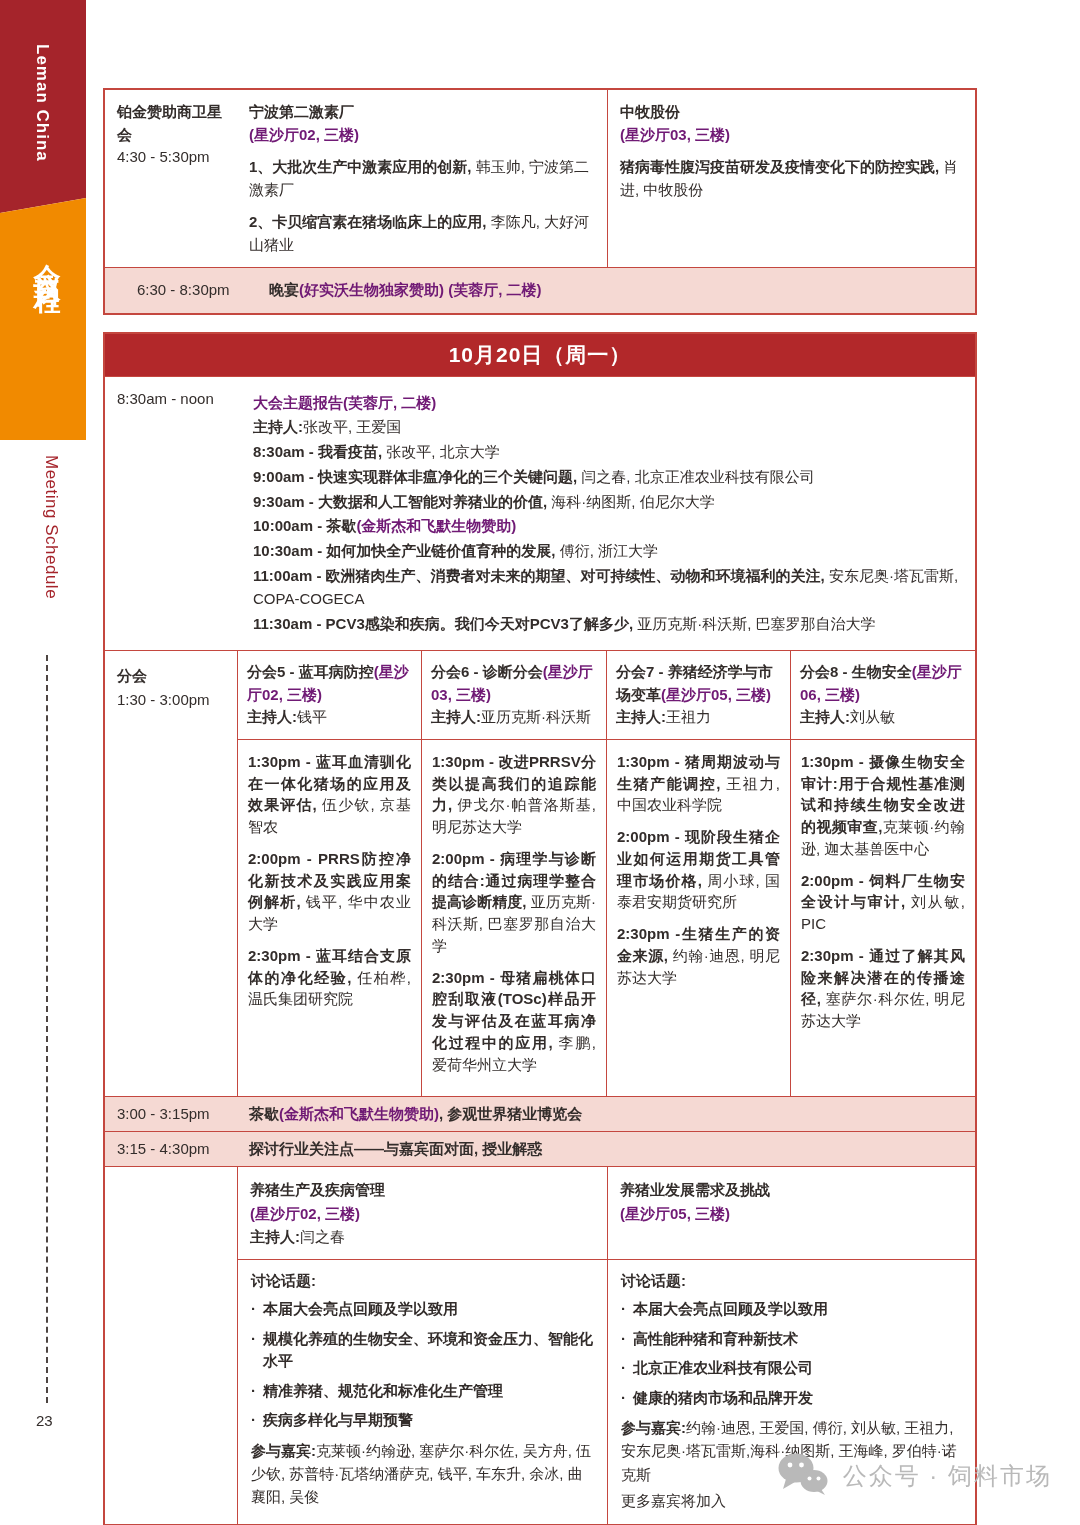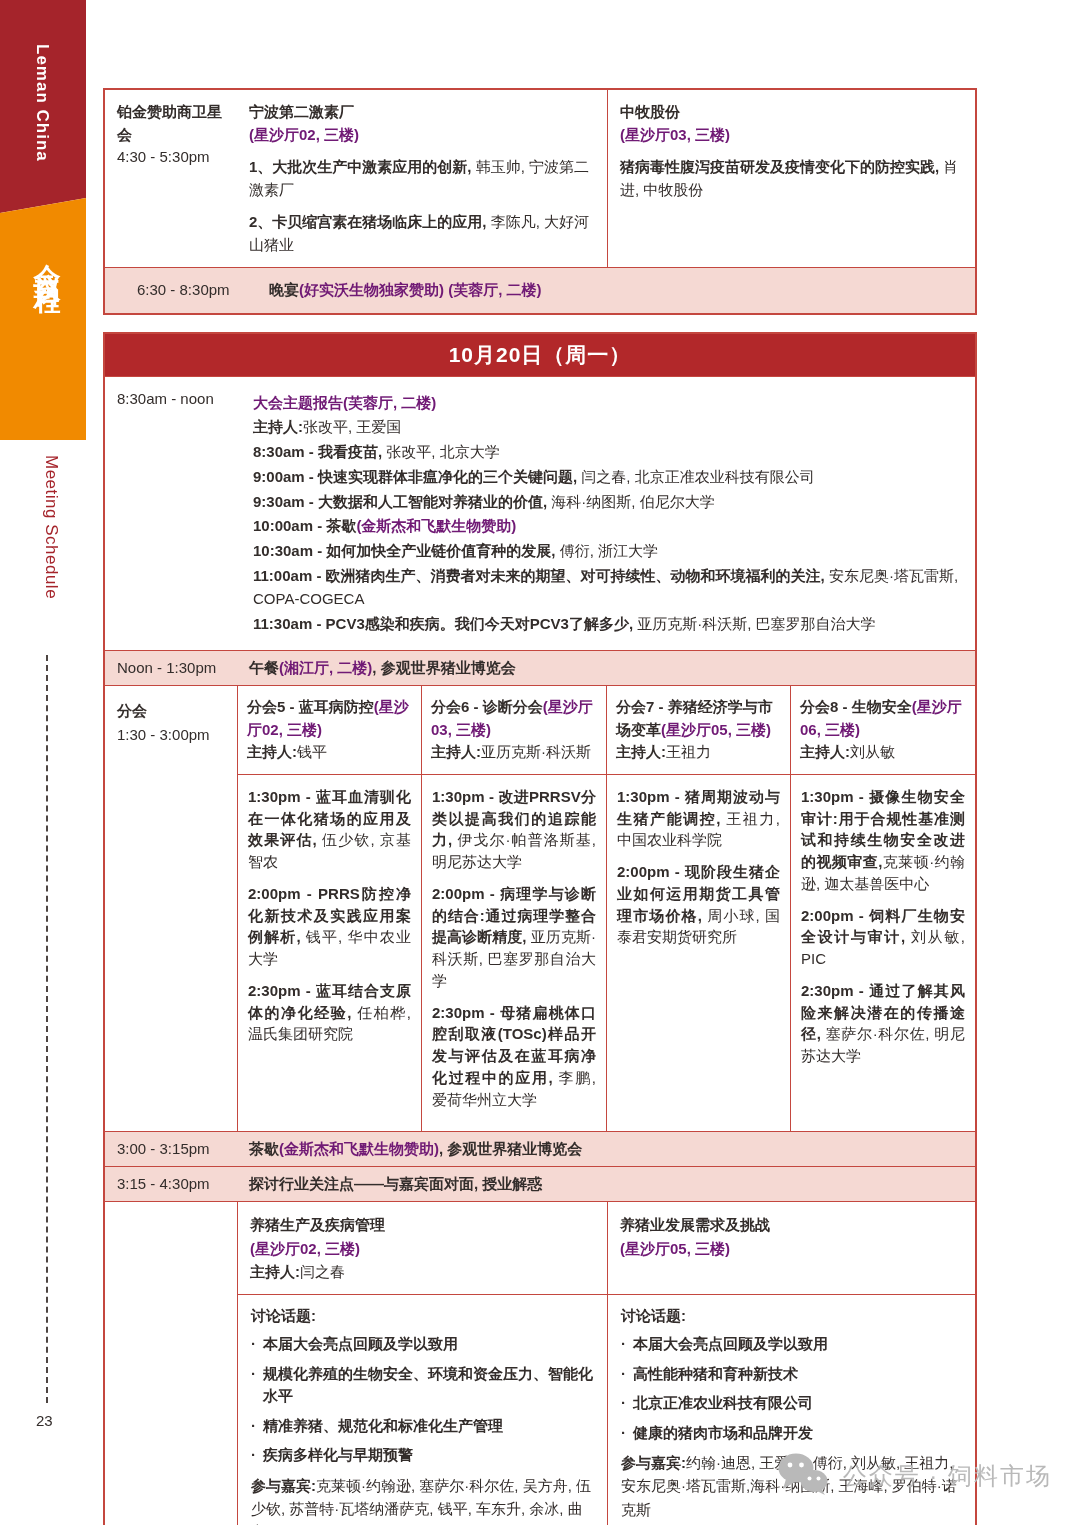--- a/index.html
+++ b/index.html
@@ -128,26 +128,20 @@
           <div class="line"><span class="b">8:30am - 我看疫苗,</span><span class="b red"></span><span> 张改平, 北京大学</span></div>
           <div class="line"><span class="b">9:00am - 快速实现群体非瘟净化的三个关键问题,</span><span class="b red"></span><span> 闫之春, 北京正准农业科技有限公司</span></div>
           <div class="line"><span class="b">9:30am - 大数据和人工智能对养猪业的价值,</span><span class="b red"></span><span> 海科·纳图斯, 伯尼尔大学</span></div>
           <div class="line"><span class="b">10:00am - 茶歇</span><span class="b red">(金斯杰和飞默生物赞助)</span><span></span></div>
           <div class="line"><span class="b">10:30am - 如何加快全产业链价值育种的发展,</span><span class="b red"></span><span> 傅衍, 浙江大学</span></div>
           <div class="line"><span class="b">11:00am - 欧洲猪肉生产、消费者对未来的期望、对可持续性、动物和环境福利的关注,</span><span class="b red"></span><span> 安东尼奥·塔瓦雷斯, COPA-COGECA</span></div>
           <div class="line"><span class="b">11:30am - PCV3感染和疾病。我们今天对PCV3了解多少,</span><span class="b red"></span><span> 亚历克斯·科沃斯, 巴塞罗那自治大学</span></div>
         </div>
       </div>
 
-      <div class="g2 pink row-line slim vcenter">
-        <div class="time-cell">Noon - 1:30pm</div>
-        <div class="cell">
-          <span class="b">午餐</span><span class="b red">(湘江厅, 二楼)</span><span class="b">, 参观世界猪业博览会</span>
-        </div>
-      </div>
 
       <div class="breakout-grid row-line">
         <div class="bo-time">
           <div class="b">分会</div>
           <div>1:30 - 3:00pm</div>
         </div>
 
         <div class="sess-head" style="grid-column:2">
           <div><span class="b">分会5 - 蓝耳病防控</span><span class="b red">(星沙厅02, 三楼)</span></div>
           <div><span class="b">主持人:</span><span>钱平</span></div>
@@ -171,20 +165,21 @@
           <div class="talk"><span class="b">2:30pm - 蓝耳结合支原体的净化经验,</span><span> 任柏桦, 温氏集团研究院</span></div>
         </div>
         <div class="sess-body" style="grid-column:3">
           <div class="talk"><span class="b">1:30pm - 改进PRRSV分类以提高我们的追踪能力,</span><span> 伊戈尔·帕普洛斯基, 明尼苏达大学</span></div>
           <div class="talk"><span class="b">2:00pm - 病理学与诊断的结合:通过病理学整合提高诊断精度,</span><span> 亚历克斯·科沃斯, 巴塞罗那自治大学</span></div>
           <div class="talk"><span class="b">2:30pm - 母猪扁桃体口腔刮取液(TOSc)样品开发与评估及在蓝耳病净化过程中的应用,</span><span> 李鹏, 爱荷华州立大学</span></div>
         </div>
         <div class="sess-body" style="grid-column:4">
           <div class="talk"><span class="b">1:30pm - 猪周期波动与生猪产能调控,</span><span> 王祖力, 中国农业科学院</span></div>
           <div class="talk"><span class="b">2:00pm - 现阶段生猪企业如何运用期货工具管理市场价格,</span><span> 周小球, 国泰君安期货研究所</span></div>
+          <div class="talk"><span class="b">2:30pm -生猪生产的资金来源,</span><span> 约翰·迪恩, 明尼苏达大学</span></div>
         </div>
         <div class="sess-body" style="grid-column:5">
           <div class="talk"><span class="b">1:30pm - 摄像生物安全审计:用于合规性基准测试和持续生物安全改进的视频审查,</span><span>克莱顿·约翰逊, 迦太基兽医中心</span></div>
           <div class="talk"><span class="b">2:00pm - 饲料厂生物安全设计与审计,</span><span> 刘从敏, PIC</span></div>
           <div class="talk"><span class="b">2:30pm - 通过了解其风险来解决潜在的传播途径,</span><span> 塞萨尔·科尔佐, 明尼苏达大学</span></div>
         </div>
       </div>
 
       <div class="g2 pink row-line slim vcenter">
         <div class="time-cell">3:00 - 3:15pm</div>

